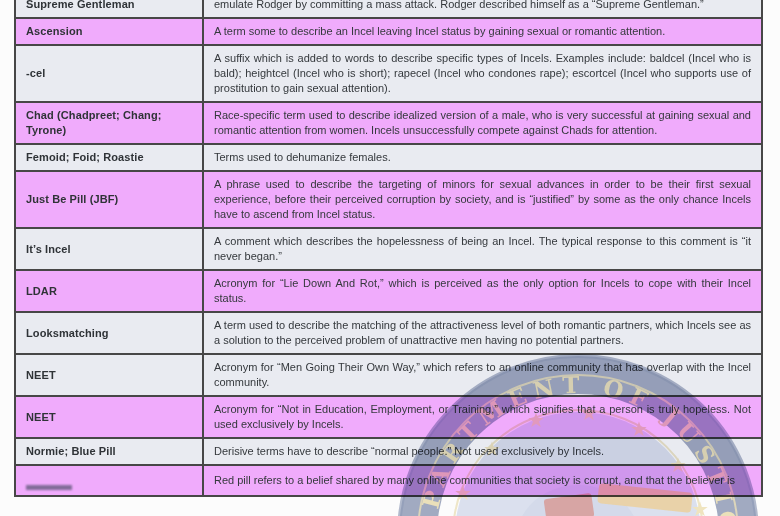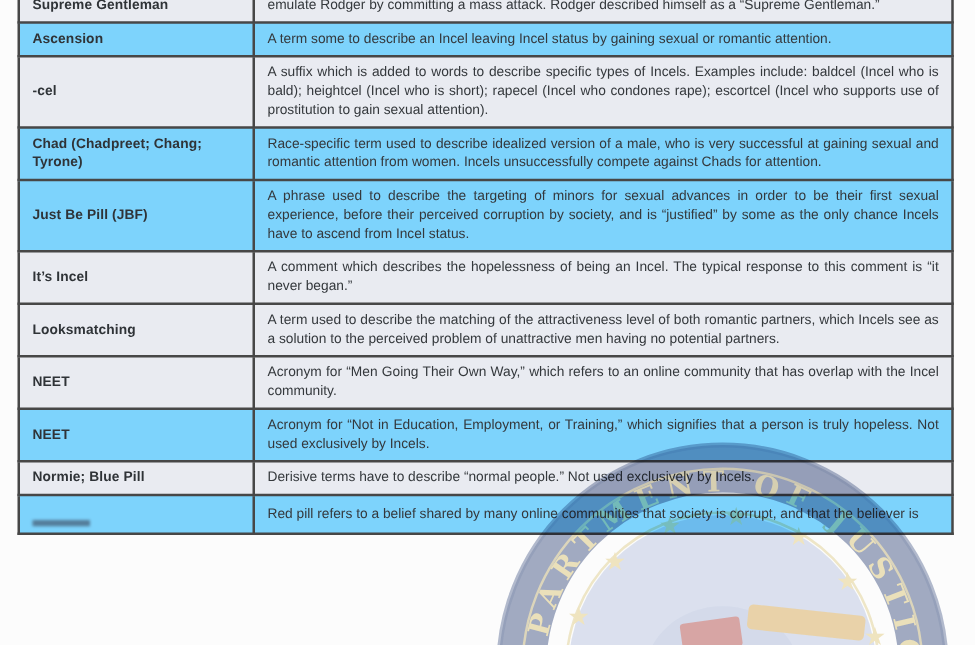--- a/index.html
+++ b/index.html
@@ -21,21 +21,21 @@
     border-collapse: collapse;
     table-layout: fixed;
   }
   .glossary-table td {
     border: 2px solid #474747;
     padding: 5px 10px;
     font-size: 11px;
     line-height: 15px;
     color: #34383c;
     vertical-align: middle;
-    background: #7dd3fc;
+    background: #f0abfc;
   }
   .glossary-table td.term-cell {
     width: 166px;
     font-weight: bold;
     color: #2f3337;
     letter-spacing: .1px;
   }
   .glossary-table td.def-cell {
     text-align: justify;
   }
@@ -88,27 +88,35 @@
     <td class="def-cell"><span>A term some to describe an Incel leaving Incel status by gaining sexual or romantic attention.</span></td>
   </tr>
         <tr class="shaded">
     <td class="term-cell"><span>-cel</span></td>
     <td class="def-cell"><span>A suffix which is added to words to describe specific types of Incels. Examples include: baldcel (Incel who is bald); heightcel (Incel who is short); rapecel (Incel who condones rape); escortcel (Incel who supports use of prostitution to gain sexual attention).</span></td>
   </tr>
         <tr>
     <td class="term-cell"><span>Chad (Chadpreet; Chang; Tyrone)</span></td>
     <td class="def-cell"><span>Race-specific term used to describe idealized version of a male, who is very successful at gaining sexual and romantic attention from women. Incels unsuccessfully compete against Chads for attention.</span></td>
   </tr>
+        <tr class="shaded">
+    <td class="term-cell"><span>Femoid; Foid; Roastie</span></td>
+    <td class="def-cell"><span>Terms used to dehumanize females.</span></td>
+  </tr>
         <tr>
     <td class="term-cell"><span>Just Be Pill (JBF)</span></td>
     <td class="def-cell"><span>A phrase used to describe the targeting of minors for sexual advances in order to be their first sexual experience, before their perceived corruption by society, and is “justified” by some as the only chance Incels have to ascend from Incel status.</span></td>
   </tr>
         <tr class="shaded">
     <td class="term-cell"><span>It’s Incel</span></td>
     <td class="def-cell"><span>A comment which describes the hopelessness of being an Incel. The typical response to this comment is “it never began.”</span></td>
+  </tr>
+        <tr>
+    <td class="term-cell"><span>LDAR</span></td>
+    <td class="def-cell"><span>Acronym for “Lie Down And Rot,” which is perceived as the only option for Incels to cope with their Incel status.</span></td>
   </tr>
         <tr class="shaded">
     <td class="term-cell"><span>Looksmatching</span></td>
     <td class="def-cell"><span>A term used to describe the matching of the attractiveness level of both romantic partners, which Incels see as a solution to the perceived problem of unattractive men having no potential partners.</span></td>
   </tr>
         <tr class="shaded">
     <td class="term-cell"><span>NEET</span></td>
     <td class="def-cell"><span>Acronym for “Men Going Their Own Way,” which refers to an online community that has overlap with the Incel community.</span></td>
   </tr>
         <tr>

